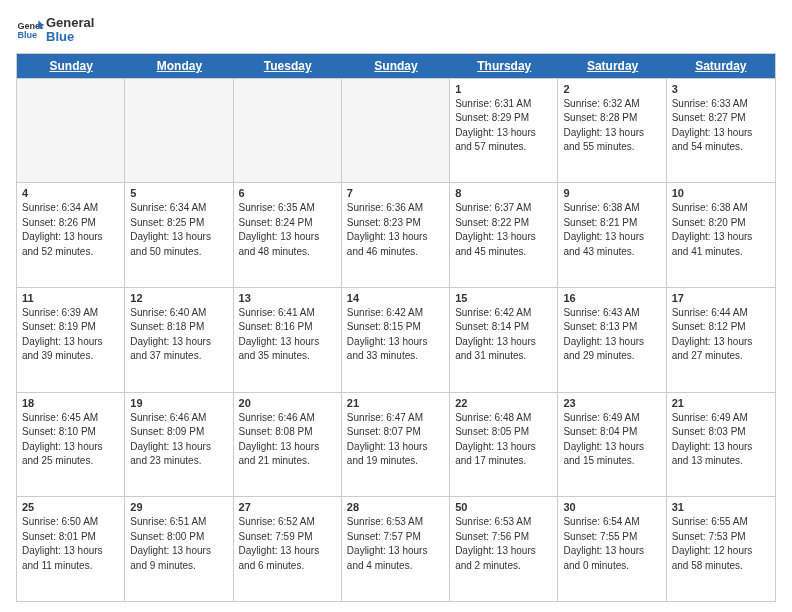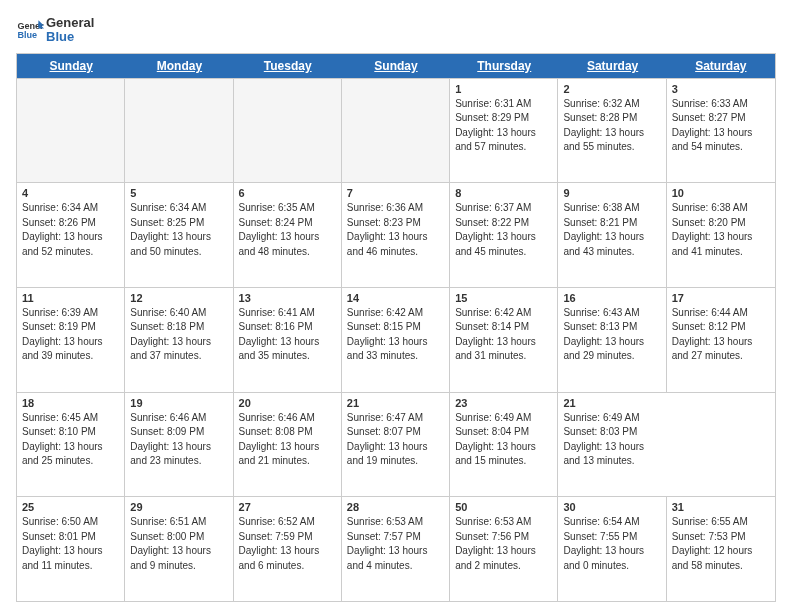--- a/index.html
+++ b/index.html
@@ -223,20 +223,24 @@
           </div>
           <div class="cal-cell">
             <div class="day-num">20</div>
             <div class="day-info">Sunrise: 6:46 AM<br>Sunset: 8:08 PM<br>Daylight: 13 hours and 21 minutes.</div>
           </div>
           <div class="cal-cell">
             <div class="day-num">21</div>
             <div class="day-info">Sunrise: 6:47 AM<br>Sunset: 8:07 PM<br>Daylight: 13 hours and 19 minutes.</div>
           </div>
           <div class="cal-cell">
+            <div class="day-num">22</div>
+            <div class="day-info">Sunrise: 6:48 AM<br>Sunset: 8:05 PM<br>Daylight: 13 hours and 17 minutes.</div>
+          </div>
+          <div class="cal-cell">
             <div class="day-num">23</div>
             <div class="day-info">Sunrise: 6:49 AM<br>Sunset: 8:04 PM<br>Daylight: 13 hours and 15 minutes.</div>
           </div>
           <div class="cal-cell">
             <div class="day-num">21</div>
             <div class="day-info">Sunrise: 6:49 AM<br>Sunset: 8:03 PM<br>Daylight: 13 hours and 13 minutes.</div>
           </div>
         </div>
         <div class="cal-row">
           <div class="cal-cell">

